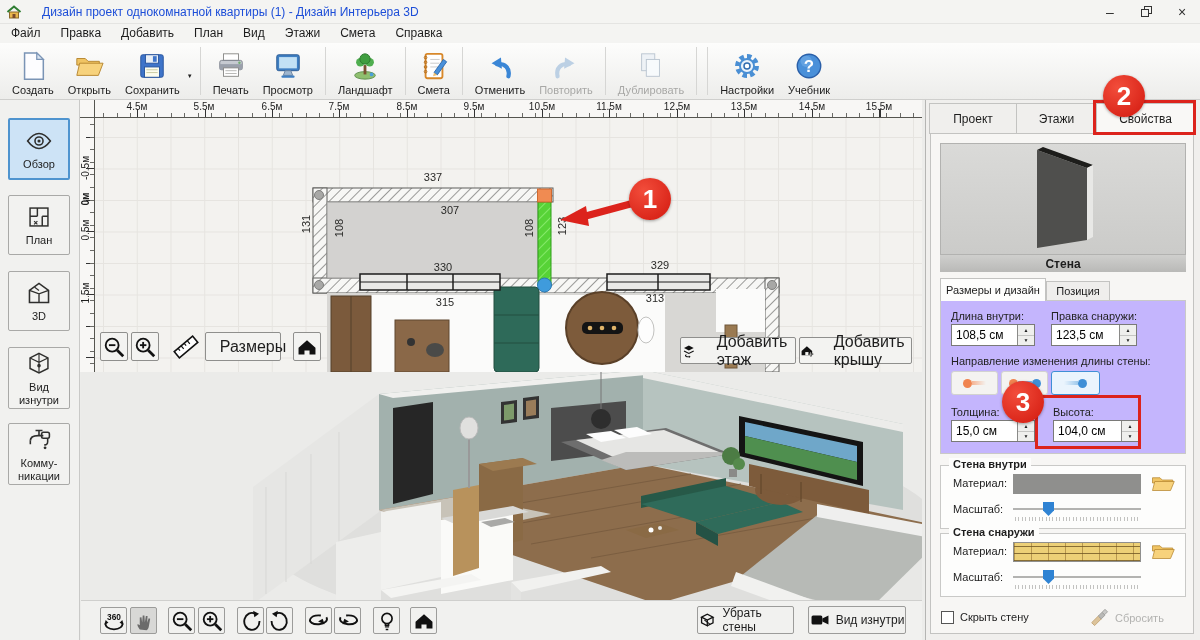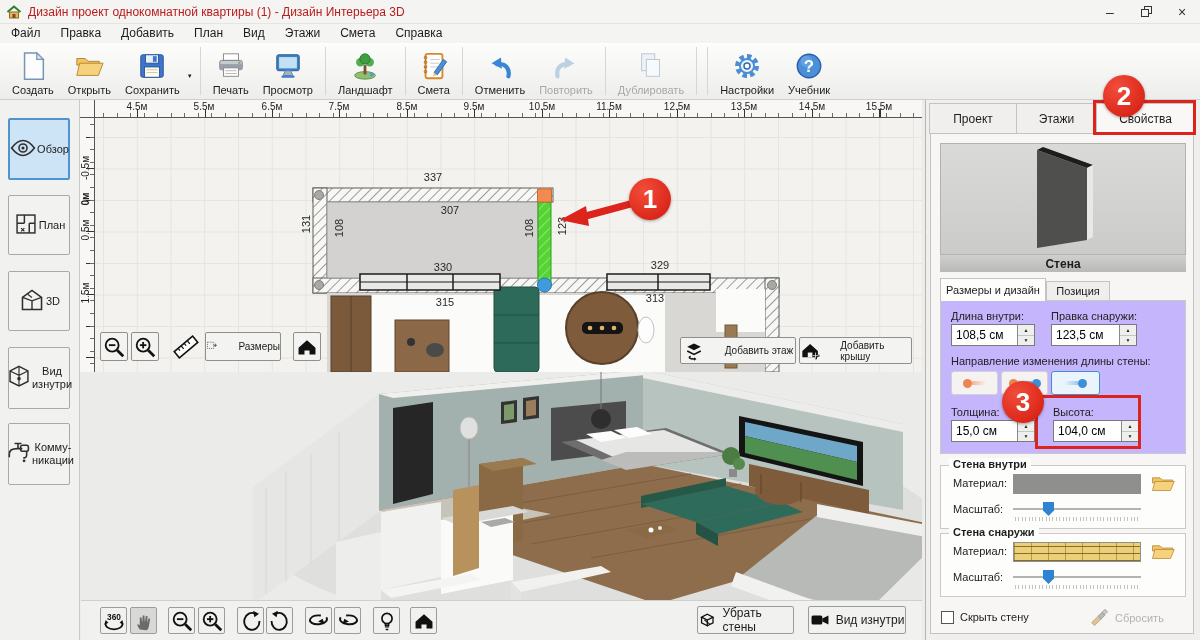--- a/index.html
+++ b/index.html
@@ -4,21 +4,21 @@
 <style>
   html,body{margin:0;padding:0}
   #app{position:relative;width:1200px;height:640px;overflow:hidden;background:#ececea;
        font-family:"Liberation Sans",sans-serif;font-size:12px;color:#1d1d1d}
   .abs{position:absolute}
   svg text{font-family:"Liberation Sans",sans-serif}
 
   
   .titlebar{left:0;top:0;width:1200px;height:24px;background:#f4f4f2;border-bottom:1px solid #e4e4e2;
             display:flex;align-items:center;padding-left:6px;box-sizing:border-box}
-  .title-text{font-size:12px;margin-left:6px;color:#b91c1c}
+  .title-text{font-size:12px;margin-left:20px;color:#1d4ed8}
   .win-controls{margin-left:auto;display:flex}
   .win-btn{width:36px;height:23px;display:flex;align-items:center;justify-content:center;font-size:14px;color:#333}
   .restore-glyph{width:11px;height:11px;position:relative}
   .restore-glyph::before{content:"";position:absolute;left:3px;top:0;width:6px;height:6px;border:1px solid #333}
   .restore-glyph::after{content:"";position:absolute;left:0;top:3px;width:6px;height:6px;border:1px solid #333;background:#f4f4f2}
 
   
   .menubar{left:0;top:24px;width:1200px;height:19px;background:#f4f4f2;display:flex;align-items:center;
            padding-left:1px;box-sizing:border-box}
   .menu-item{padding:2px 10px 3px 10px;font-size:12px}
@@ -29,21 +29,21 @@
   .tbtn{display:flex;flex-direction:column;align-items:center;justify-content:flex-end;height:50px;
         padding:2px 7px;font-size:11px;white-space:nowrap;border-radius:3px}
   .tbtn .ticon{height:33px;display:flex;align-items:flex-start}
   .tbtn.disabled{color:#a8a8a6}
   .tsep{width:1px;height:48px;background:#d6d6d4;margin:0 5px}
   .drop-arrow{font-size:6px;color:#222;align-self:flex-end;margin:0 2px 20px 0}
 
   
   .sidebar{left:0;top:100px;width:80px;height:540px;background:#f1f1ef;border-right:1px solid #c9c9c7;box-sizing:border-box}
   .side-btn{position:absolute;left:8px;width:62px;border:1px solid #a9a9a7;background:#f2f2f0;border-radius:2px;
-            display:flex;align-items:center;justify-content:center;font-size:11px;
+            display:flex;flex-direction:column;align-items:center;justify-content:center;font-size:11px;
             text-align:center;box-sizing:border-box;line-height:13px}
   .side-btn.active{background:#cde3f6;border:2px solid #4f94cf}
   .side-btn .sicon{margin-bottom:3px;height:28px;display:flex;align-items:center}
 
   
   .ruler-corner{left:80px;top:100px;width:15px;height:18px;background:#f8f7f5;border-right:1px solid #55554f;
                 border-bottom:1px solid #55554f;box-sizing:border-box}
   .ruler-h{left:95px;top:100px;width:827px;height:18px;background:#f8f7f5;border-bottom:1px solid #55554f;box-sizing:border-box;
      background-image:repeating-linear-gradient(90deg,#6a6a66 0,#6a6a66 1px,transparent 1px,transparent 13.5px),
                       repeating-linear-gradient(90deg,#333 0,#333 1px,transparent 1px,transparent 67.5px);
@@ -52,21 +52,21 @@
   .ruler-v{left:80px;top:118px;width:15px;height:254px;background:#f8f7f5;border-right:1px solid #55554f;box-sizing:border-box;
      background-image:repeating-linear-gradient(180deg,#6a6a66 0,#6a6a66 1px,transparent 1px,transparent 12.6px),
                       repeating-linear-gradient(180deg,#333 0,#333 1px,transparent 1px,transparent 31.5px);
      background-size:4px 100%,8px 100%;background-position:100% 6px,100% 18.5px;background-repeat:no-repeat}
   .vlabel{position:absolute;left:-12px;width:36px;height:12px;text-align:center;font-size:10px;transform:rotate(-90deg)}
   .vlabel.bold{font-weight:bold}
   .plan{left:95px;top:118px;width:827px;height:254px;background-color:#f3f2ef;
         background-image:linear-gradient(#e6e4e0 1px,transparent 1px),linear-gradient(90deg,#e6e4e0 1px,transparent 1px);
         background-size:33.75px 31.5px;background-position:8px 19px}
   .pbtn{position:absolute;background:#f3f3f1;border:1px solid #8f8f8d;border-radius:2px;display:flex;
-        align-items:center;justify-content:center;gap:20px;font-size:10px;box-sizing:border-box}
+        align-items:center;justify-content:center;gap:20px;font-size:16px;box-sizing:border-box}
 
   
   .view3d{left:81px;top:372px;width:841px;height:228px;background:#ebebe9;overflow:hidden}
 
   
   .btoolbar{left:81px;top:600px;width:841px;height:40px;background:#f1f1ef;border-top:1px solid #cfcfcd;box-sizing:border-box}
   .bbtn{position:absolute;top:6px;width:27px;height:27px;background:#f1f1ef;border:1px solid #9c9c9a;border-radius:2px;
         display:flex;align-items:center;justify-content:center;box-sizing:border-box}
   .bbtn.active{background:#d8d8d6}
   .wide-btn{position:absolute;top:5px;height:28px;background:#f1f1ef;border:1px solid #9c9c9a;border-radius:2px;

